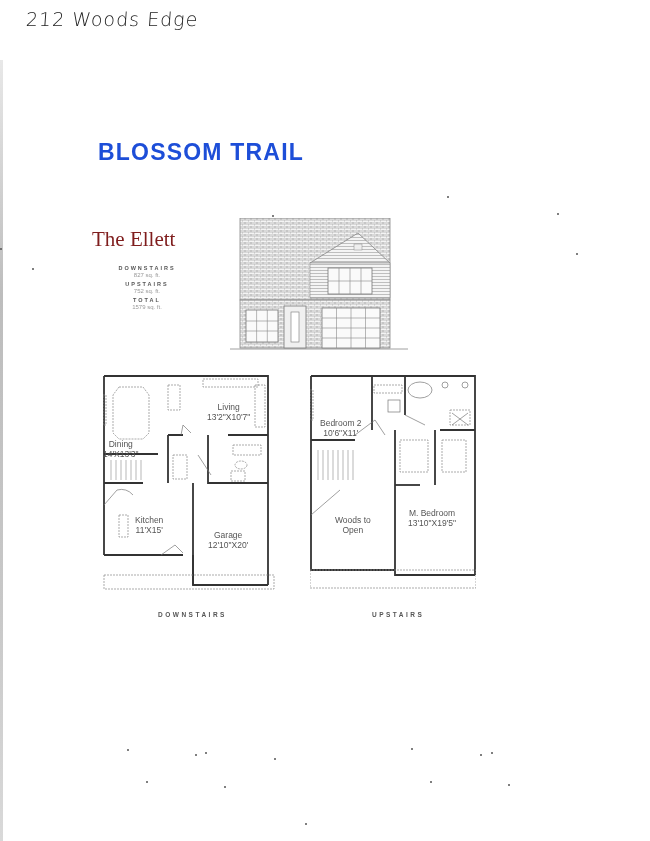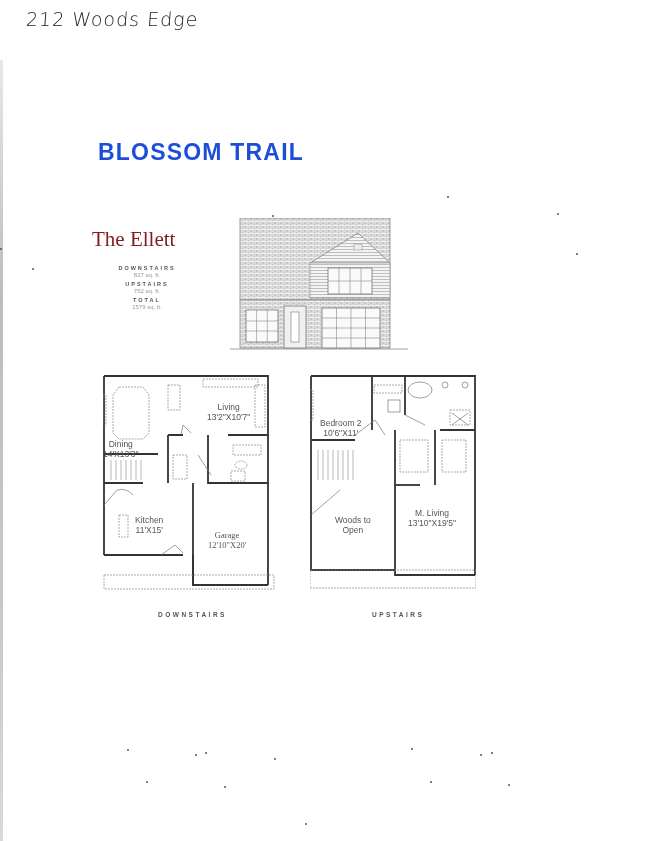--- a/index.html
+++ b/index.html
@@ -124,21 +124,21 @@
     <div>14'X13'3"</div>
   </div>
   <div class="room-label" style="left:104px; top:27px;">
     <div>Living</div>
     <div>13'2"X10'7"</div>
   </div>
   <div class="room-label" style="left:32px; top:140px;">
     <div>Kitchen</div>
     <div>11'X15'</div>
   </div>
-  <div class="room-label" style="left:105px; top:155px;font-family:Liberation Serif, serif;">
+  <div class="room-label" style="left:105px; top:155px;">
     <div>Garage</div>
     <div>12'10"X20'</div>
   </div>
 </div>
 
 <div class="plan plan-upstairs">
   <svg width="166" height="216" viewBox="0 0 166 216">
     <g fill="none" stroke="#333" stroke-width="1.8">
       <path d="M1 1 H165 V200"></path>
       <path d="M1 1 V195 H85"></path>
@@ -175,21 +175,21 @@
   </svg>
   <div class="room-label" style="left:10px; top:28px;margin-top:15px;">
     <div>Bedroom 2</div>
     <div>10'6"X11'</div>
   </div>
   <div class="room-label" style="left:25px; top:140px;">
     <div>Woods to</div>
     <div>Open</div>
   </div>
   <div class="room-label" style="left:98px; top:133px;">
-    <div>M. Living</div>
+    <div>M. Bedroom</div>
     <div>13'10"X19'5"</div>
   </div>
 </div>
 
 <div class="floor-caption" style="left:158px;">DOWNSTAIRS</div>
 <div class="floor-caption" style="left:372px;">UPSTAIRS</div>
 
 <div class="speck" style="left:127px;top:749px;"></div>
 <div class="speck" style="left:195px;top:754px;"></div>
 <div class="speck" style="left:205px;top:752px;"></div>

